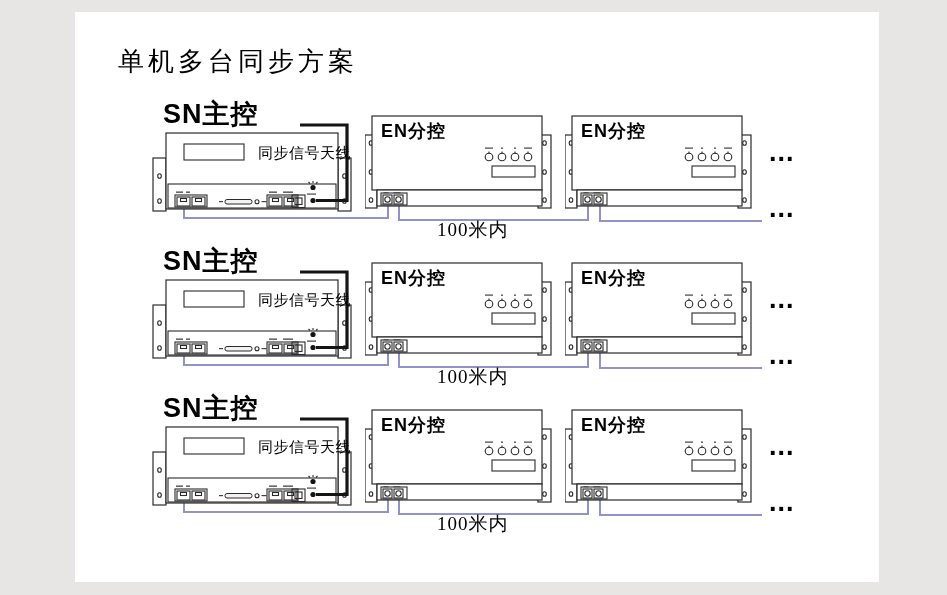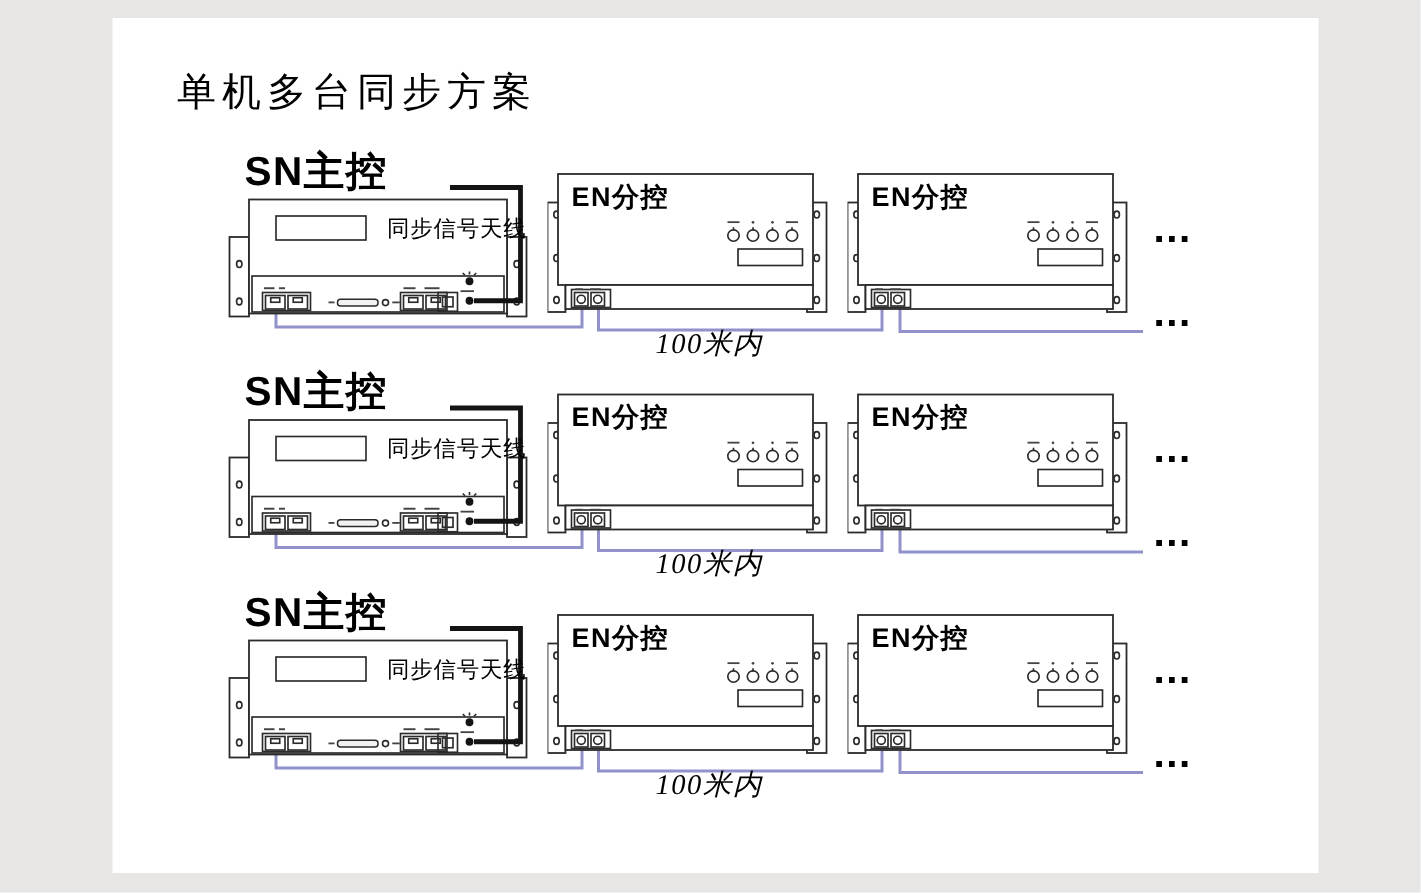--- a/index.html
+++ b/index.html
@@ -11,21 +11,21 @@
   body{background:var(--background);font-family:"Liberation Sans","DejaVu Sans",sans-serif;position:relative;}
   .panel{position:absolute;left:75px;top:12px;width:804px;height:570px;background:var(--panel);}
   .title{position:absolute;left:118px;top:44px;font-size:26px;font-weight:normal;letter-spacing:4px;color:var(--text);white-space:nowrap;}
   .row{position:absolute;left:0;width:947px;height:152px;}
   #row1{top:95px}#row2{top:242px}#row3{top:389px}
   .lbl{position:absolute;white-space:nowrap;color:var(--text);line-height:1.1;}
   .sn-lbl{left:163px;top:5px;font-size:27px;font-weight:bold;letter-spacing:1px;}
   .ant-lbl{left:258px;top:11px;font-size:15px;font-family:Liberation Serif, serif;letter-spacing:0.5px;margin-top:39px;}
   .en-lbl{top:27px;font-size:18px;font-weight:bold;letter-spacing:1px;}
   .en-lbl.first{left:381px}.en-lbl.second{left:581px}
-  .dist-lbl{left:437px;top:125px;font-size:19px;font-family:"Liberation Serif","DejaVu Serif",serif;letter-spacing:1px;font-style:italic;}
+  .dist-lbl{left:437px;top:125px;font-size:19px;font-family:"Liberation Serif","DejaVu Serif",serif;letter-spacing:1px;}
   .dots{position:absolute;left:769px;font-size:27px;font-weight:bold;letter-spacing:1px;line-height:1;color:var(--text);}
   .dots-a{top:44px}.dots-b{top:100px}
   svg.diagram{position:absolute;left:140px;top:0;width:680px;height:152px;}
   .st{stroke:var(--line);fill:none;stroke-width:1.1}
   .stw{stroke:var(--line);fill:#ffffff;stroke-width:1.2}
   .tiny{fill:#444;stroke:none}
   .blk{fill:var(--cable);stroke:none}
   .slot{stroke:var(--line);fill:#f2f2f2;stroke-width:1}
   .wire{stroke:var(--wire);fill:none;stroke-width:2}
   .cable{stroke:var(--cable);fill:none;stroke-width:3.2}

